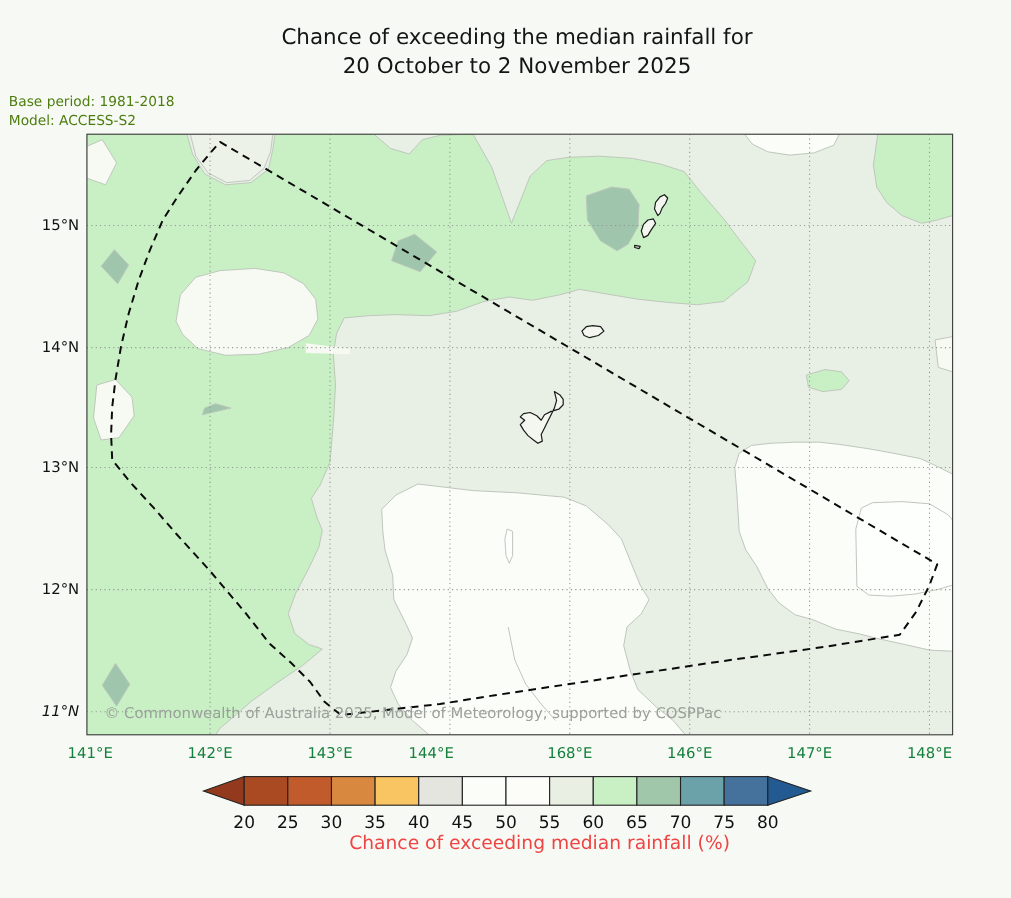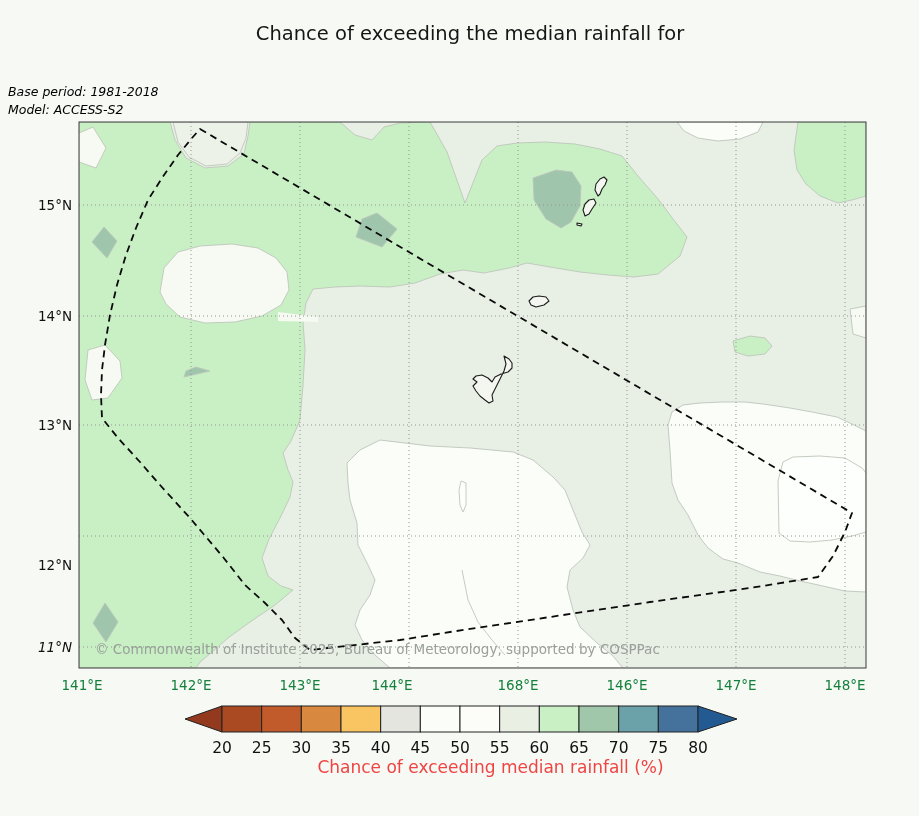--- a/index.html
+++ b/index.html
@@ -1,38 +1,39 @@
 <!DOCTYPE html>
 <html><head>
 <meta charset="utf-8">
 <style>
   html,body{margin:0;padding:0;}
   body{font-family:"DejaVu Sans","Liberation Sans",sans-serif;background:#f7faf4;}
   #fig{position:relative;width:919px;height:816px;background:#f7faf4;overflow:hidden;}
   .title{position:absolute;left:40px;top:21px;width:860px;text-align:center;
          font-size:19.5px;line-height:26px;color:#151515;}
-  .meta{position:absolute;font-size:12.5px;color:#000000;line-height:18px;font-style:italic;}
+  .meta{position:absolute;font-size:12.5px;color:#4d7c0f;line-height:18px;}
   .meta-left{left:8px;top:83px;text-align:left;}
   .meta-right{right:8px;top:83px;text-align:right;}
   .tick-y{position:absolute;left:0;width:72px;text-align:right;font-size:13.5px;color:#111;height:18px;line-height:18px;}
   .tick-x{position:absolute;width:60px;text-align:center;font-size:13.5px;color:#15803d;top:676px;height:18px;line-height:18px;}
   .copyright{position:absolute;left:95px;top:641px;font-size:13.5px;color:#9aa09a;}
   .cbar-caption{position:absolute;left:0;top:757px;width:917px;text-align:center;font-size:17px;color:#ef4444;margin-left:32px;}
   .footnote{position:absolute;left:10px;top:795px;font-size:12.5px;color:#161616;}
   svg{position:absolute;left:0;top:0;}
   .contour{stroke:#bdc6ba;stroke-width:0.9;}
   .island{stroke:#1b1b1b;stroke-width:1.1;stroke-linejoin:round;}
 </style>
 </head>
 <body>
 
 <div id="fig">
 
   <div class="title">
     <div>Chance of exceeding the median rainfall for</div>
+    <div>20 October to 2 November 2025</div>
   </div>
 
   <div class="meta meta-left">
     <div>Base period: 1981-2018</div>
     <div>Model: ACCESS-S2</div>
   </div>
 
   <svg width="919" height="816" viewBox="0 0 919 816">
     <defs>
       <clipPath id="mapclip">
@@ -154,31 +155,31 @@
           <text x="658.3333333333333" y="753" text-anchor="middle">75</text>
           <text x="698" y="753" text-anchor="middle">80</text>
         </g>
     </g>
   </svg>
 
   <div id="y-labels">
       <div class="tick-y" style="top: 196px;">15°N</div>
       <div class="tick-y" style="top: 307px;">14°N</div>
       <div class="tick-y" style="top: 416px;">13°N</div>
-      <div class="tick-y" style="top: 527px; margin-top: 29px;">12°N</div>
+      <div class="tick-y" style="top: 527px;">12°N</div>
       <div class="tick-y" style="top: 638px; font-style: italic;">11°N</div>
     </div>
   <div id="x-labels">
       <div class="tick-x" style="left: 52px;">141°E</div>
       <div class="tick-x" style="left: 161px;">142°E</div>
       <div class="tick-x" style="left: 270px;">143°E</div>
       <div class="tick-x" style="left: 362px;">144°E</div>
       <div class="tick-x" style="left: 488px;">168°E</div>
       <div class="tick-x" style="left: 597px;">146°E</div>
       <div class="tick-x" style="left: 706px;">147°E</div>
       <div class="tick-x" style="left: 815px;">148°E</div>
     </div>
 
-  <div class="copyright">© Commonwealth of Institute 2025, Bureau of Meteorology, supported by COSPPac</div>
+  <div class="copyright">© Commonwealth of Australia 2025, Model of Meteorology, supported by COSPPac</div>
 
   <div class="cbar-caption">Chance of exceeding median rainfall (%)</div>
 
 </div>
 
 </body></html>

